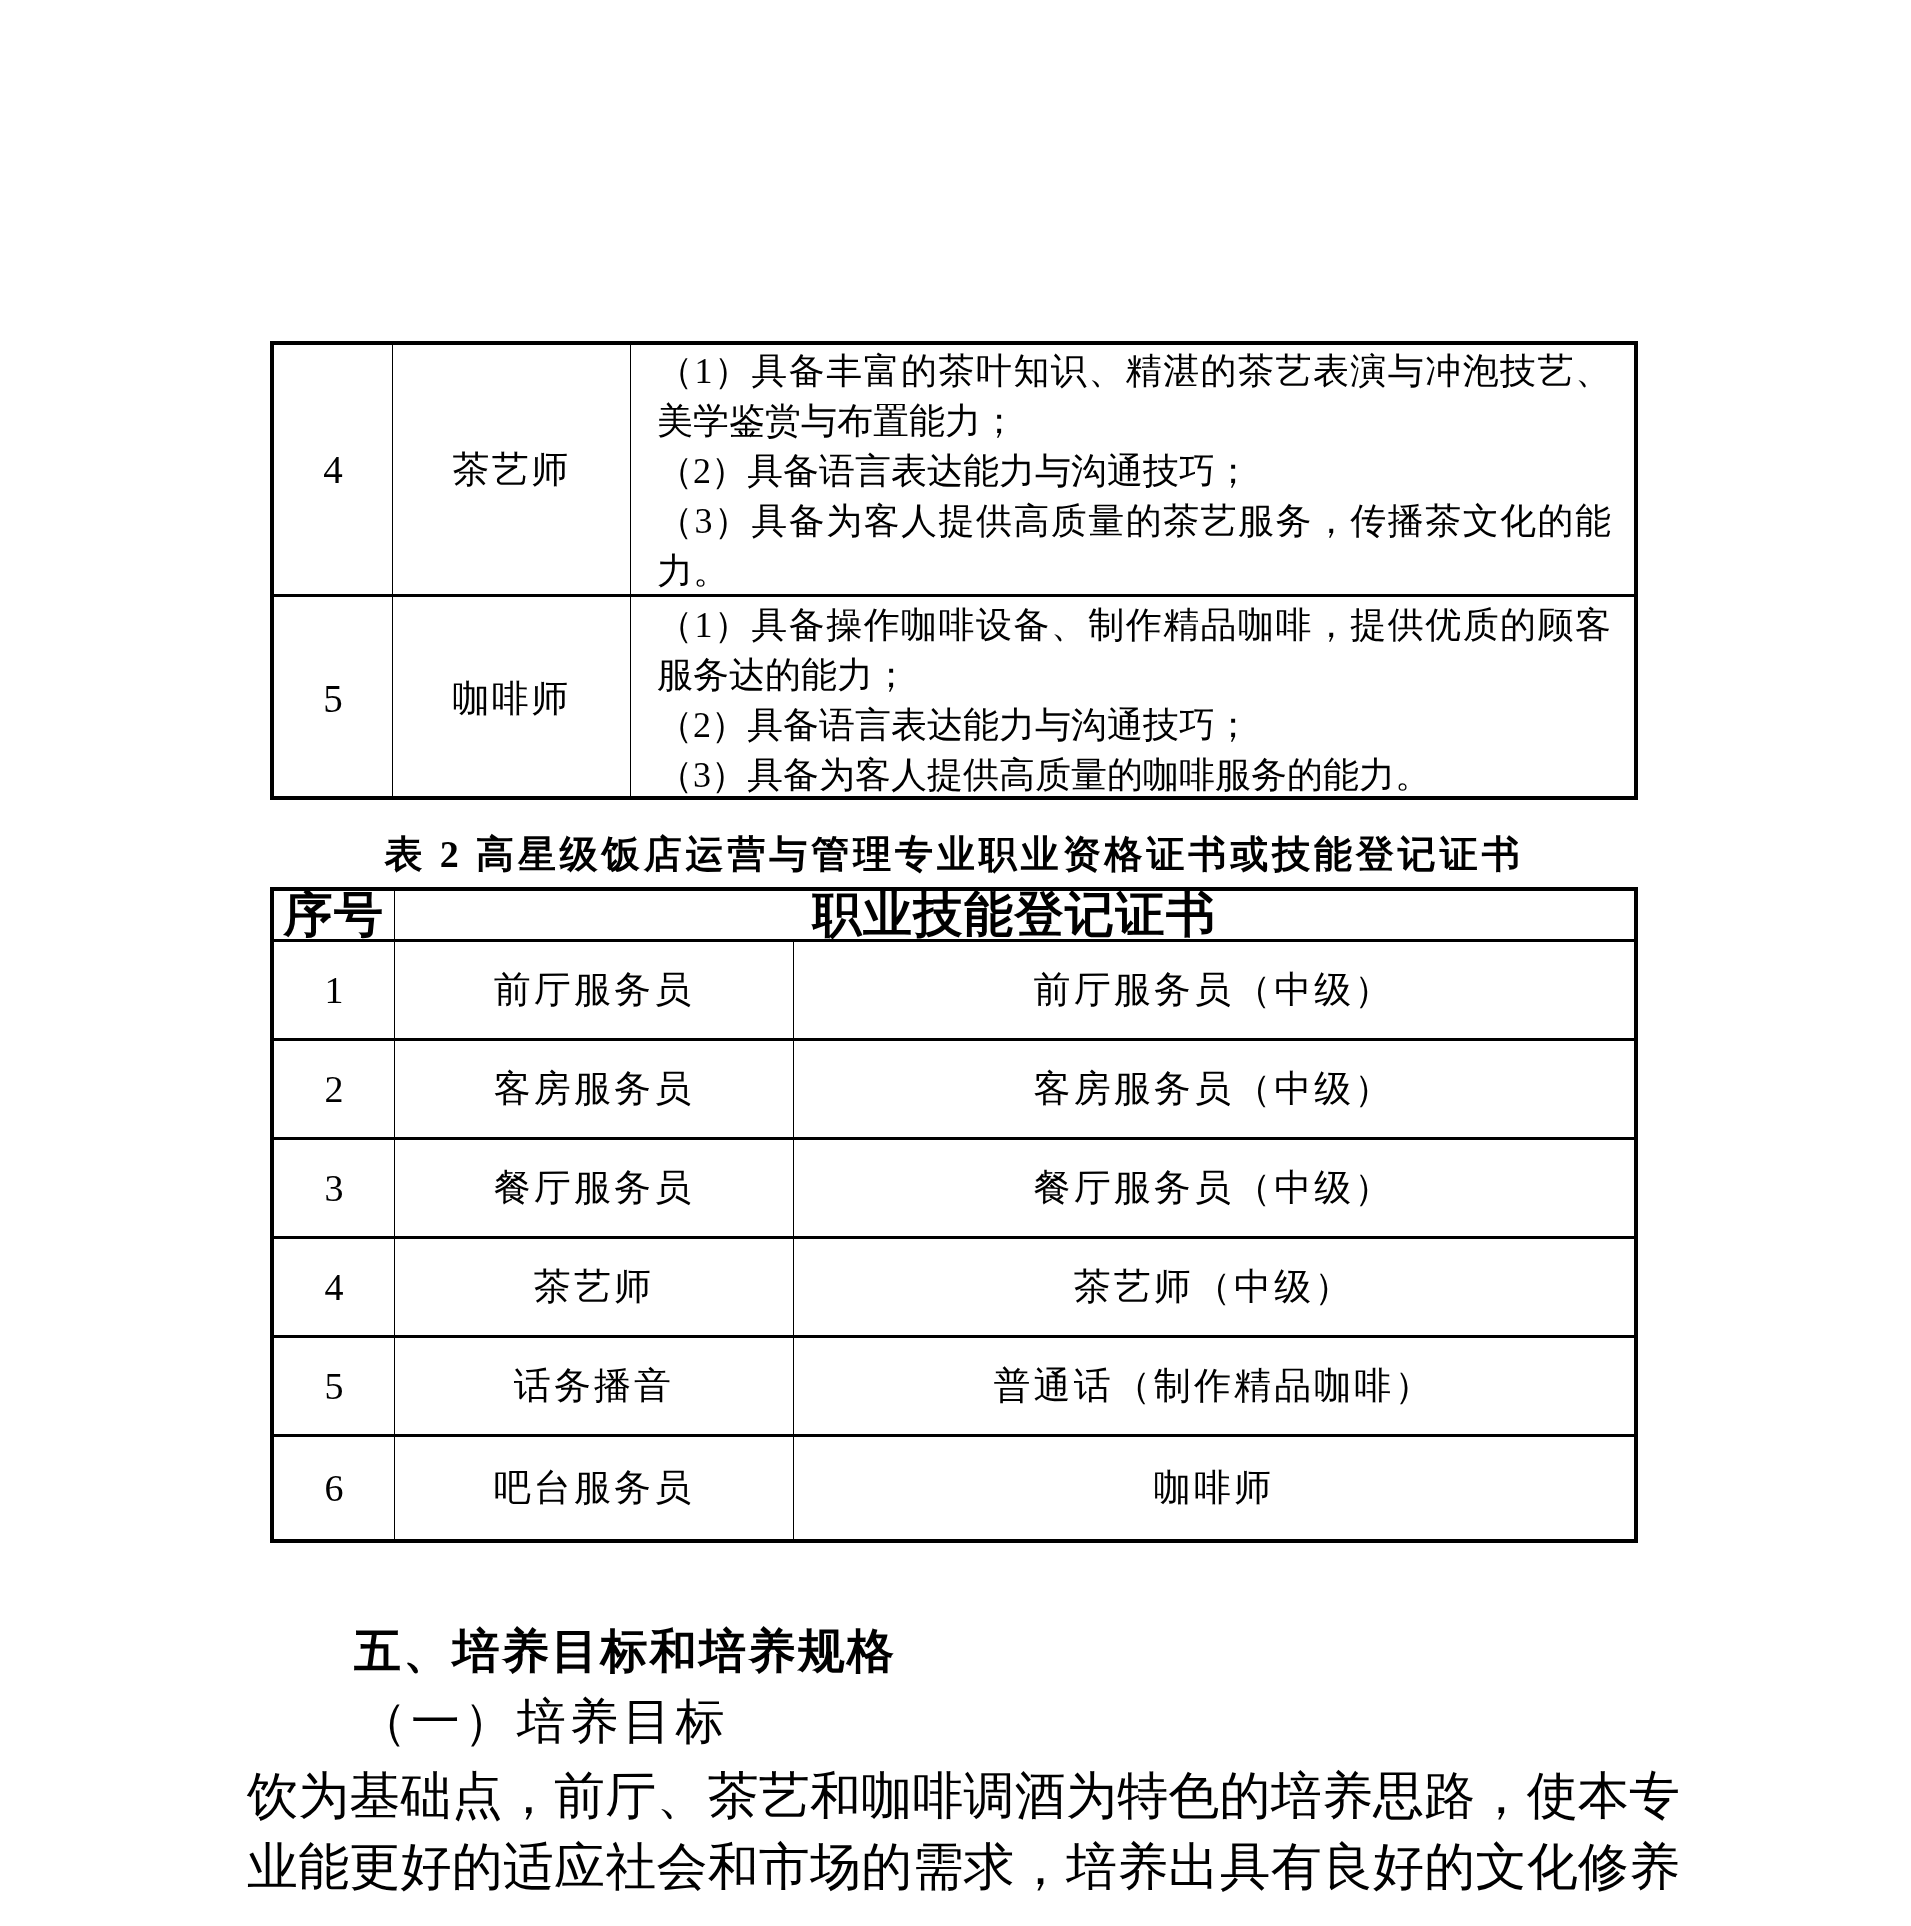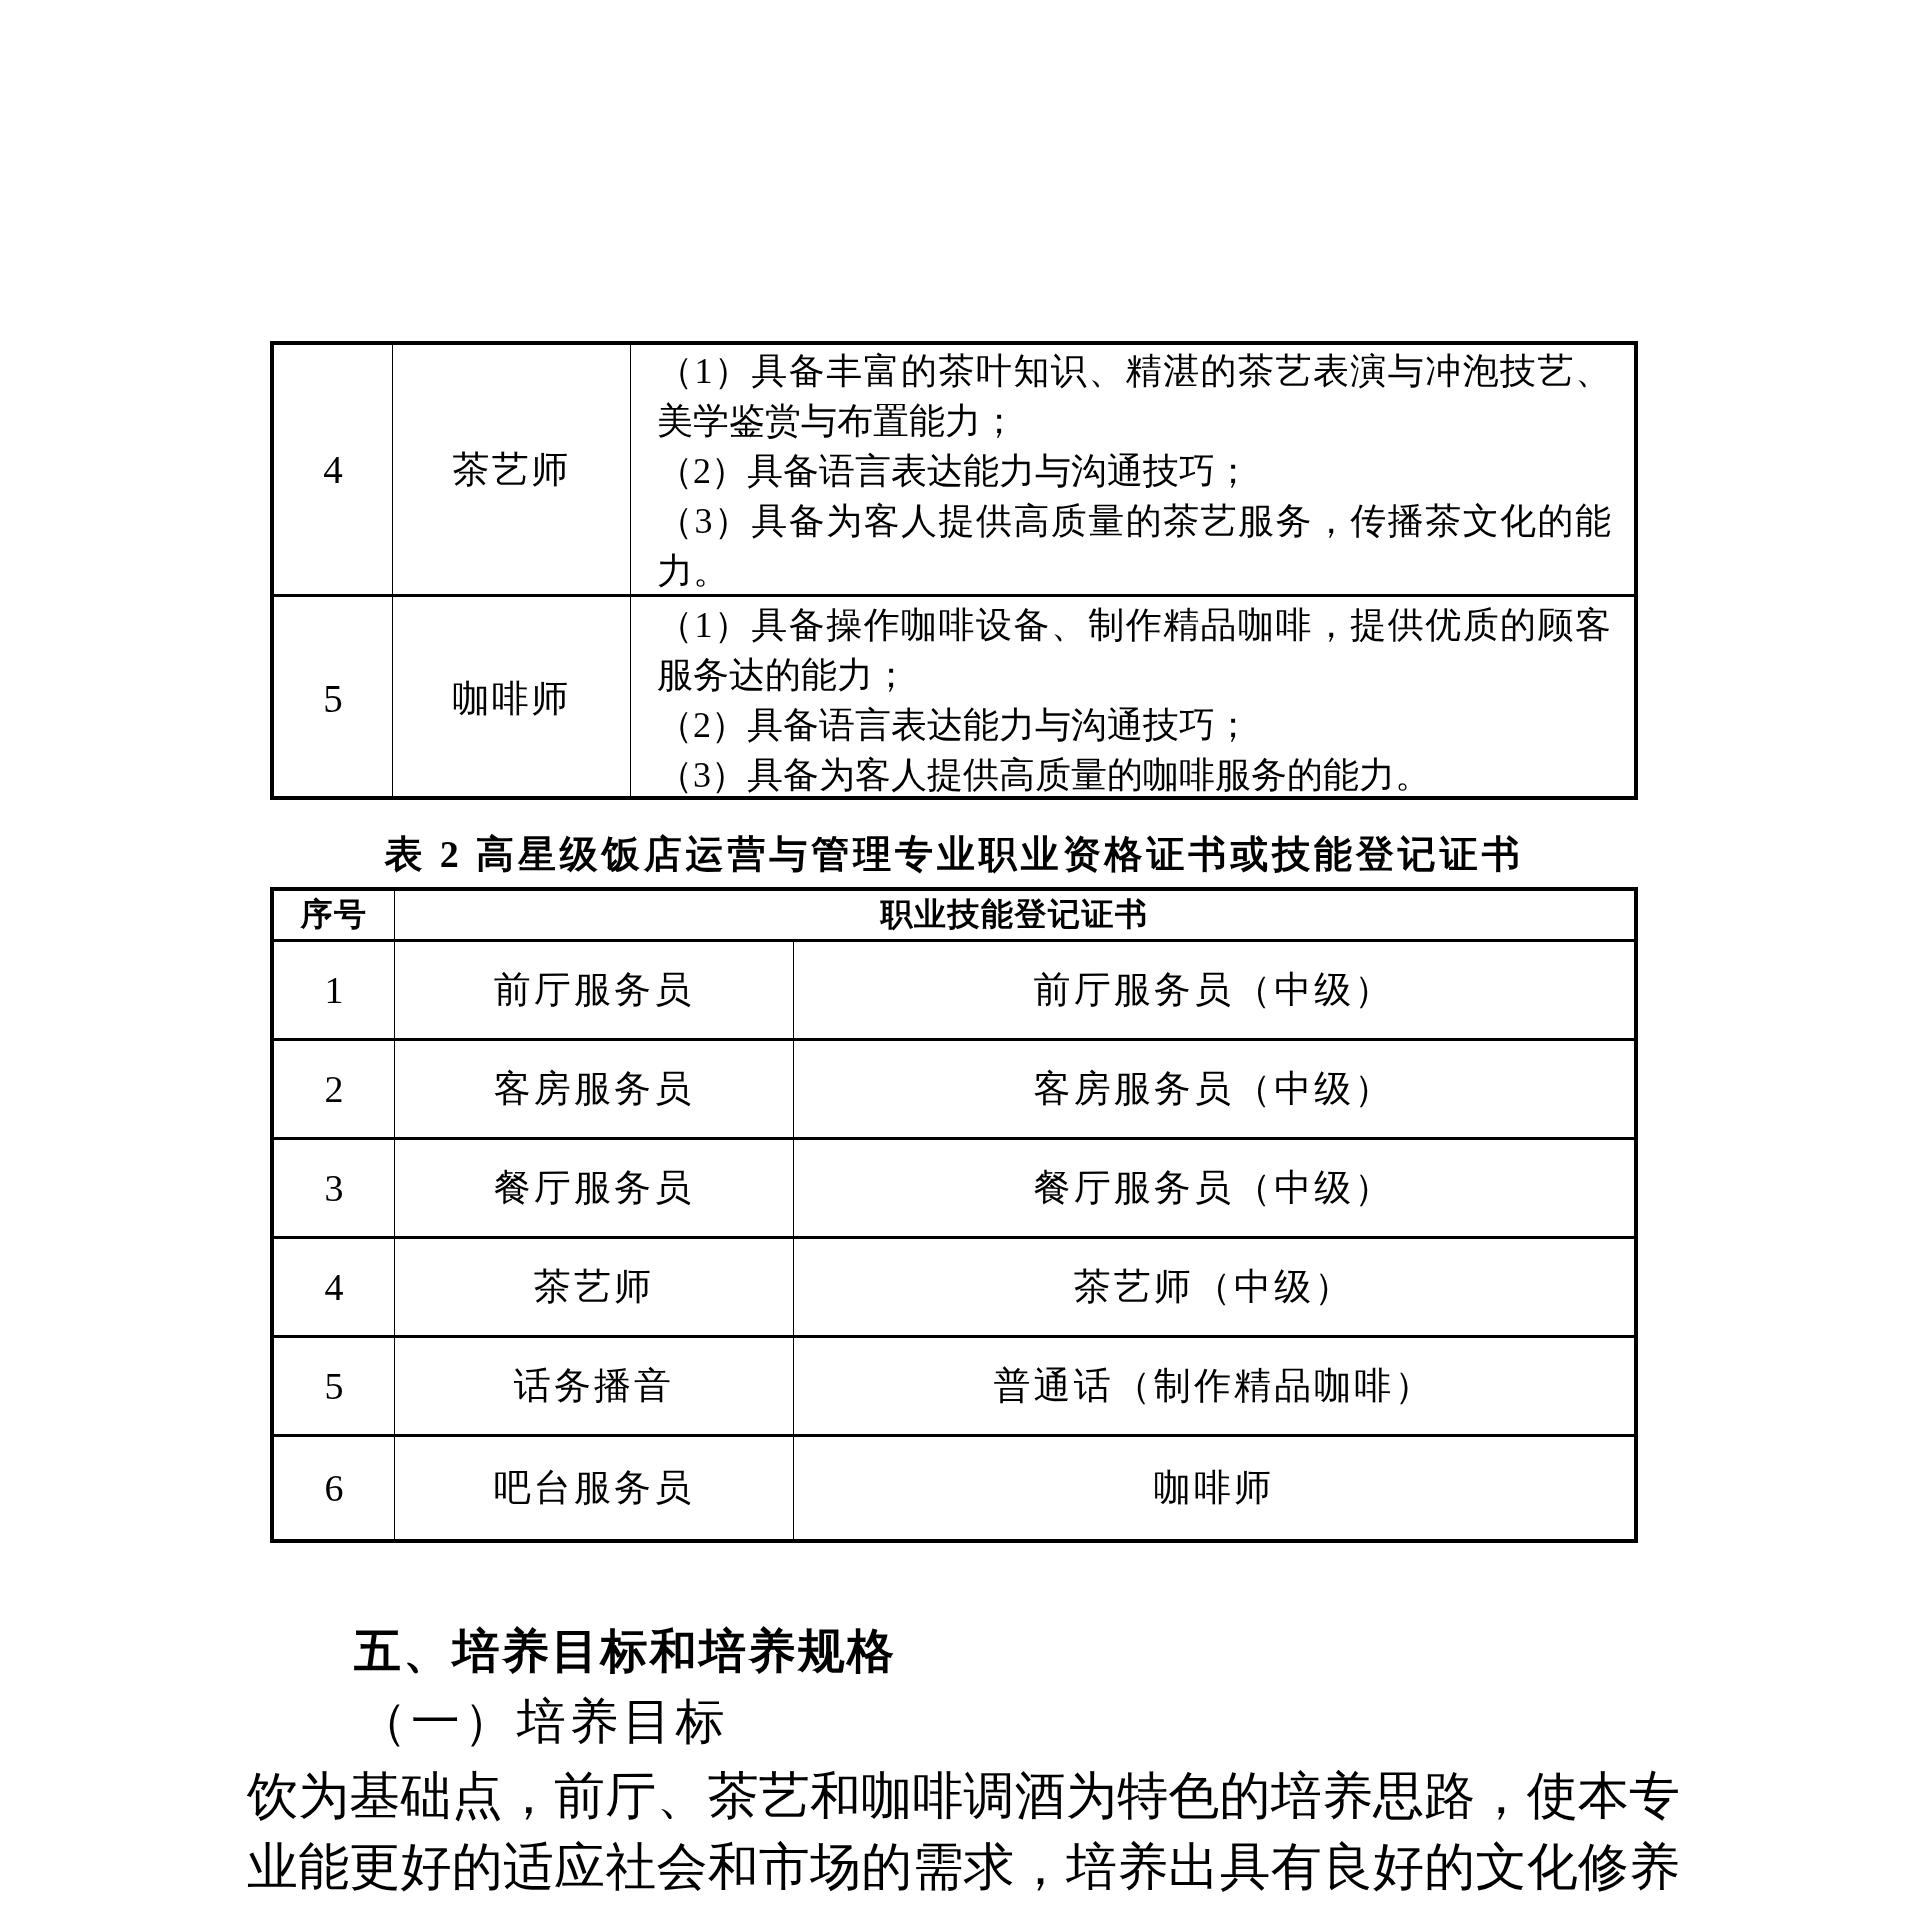--- a/index.html
+++ b/index.html
@@ -52,21 +52,21 @@
     left:270px;top:829px;width:1368px;
     text-align:center;
     font-size:38px;
     font-weight:bold;
     letter-spacing:3.9px;
   }
 
   
   #table2{left:270px;top:887px;width:1368px;height:656px;}
   #table2 .hrow{height:51px;font-family:"Liberation Sans","DejaVu Sans",sans-serif;font-weight:bold;}
-  #table2 .hrow .t-cell{font-size:32px;letter-spacing:1.5px;}
+  #table2 .hrow .t-cell{font-size:49px;letter-spacing:1.5px;}
   #table2 .drow{height:99px;}
   #table2 .drow:last-child{flex:1;border-bottom:none;}
   #table2 .c1{width:121px;}
   #table2 .c2{width:399px;}
   #table2 .c3{flex:1;}
   #table2 .drow .t-cell{font-size:37px;letter-spacing:3.1px;}
   #table2 .drow .c1{font-size:38px;letter-spacing:0;}
 
   
   .h1{

